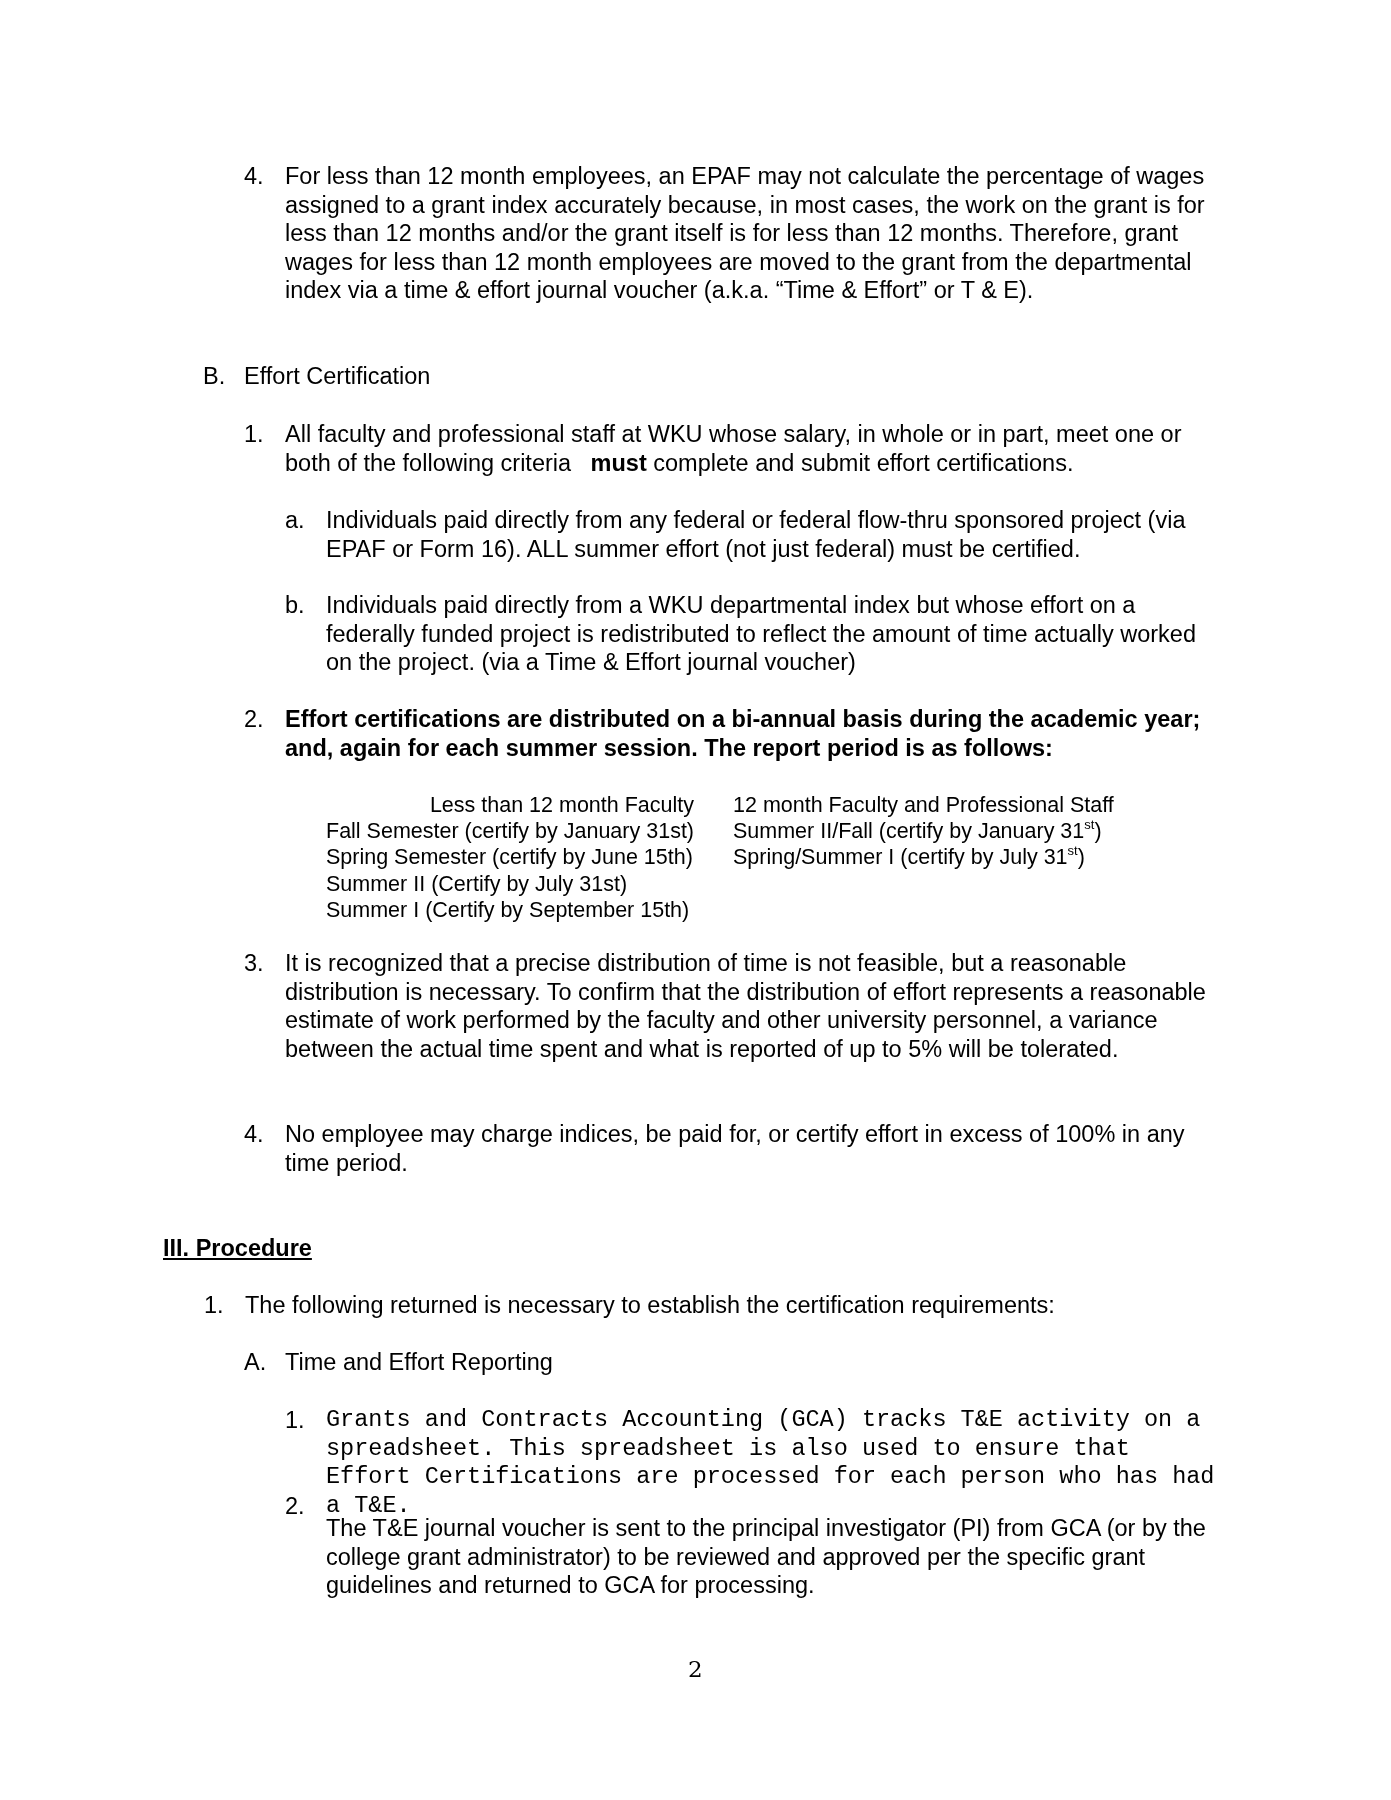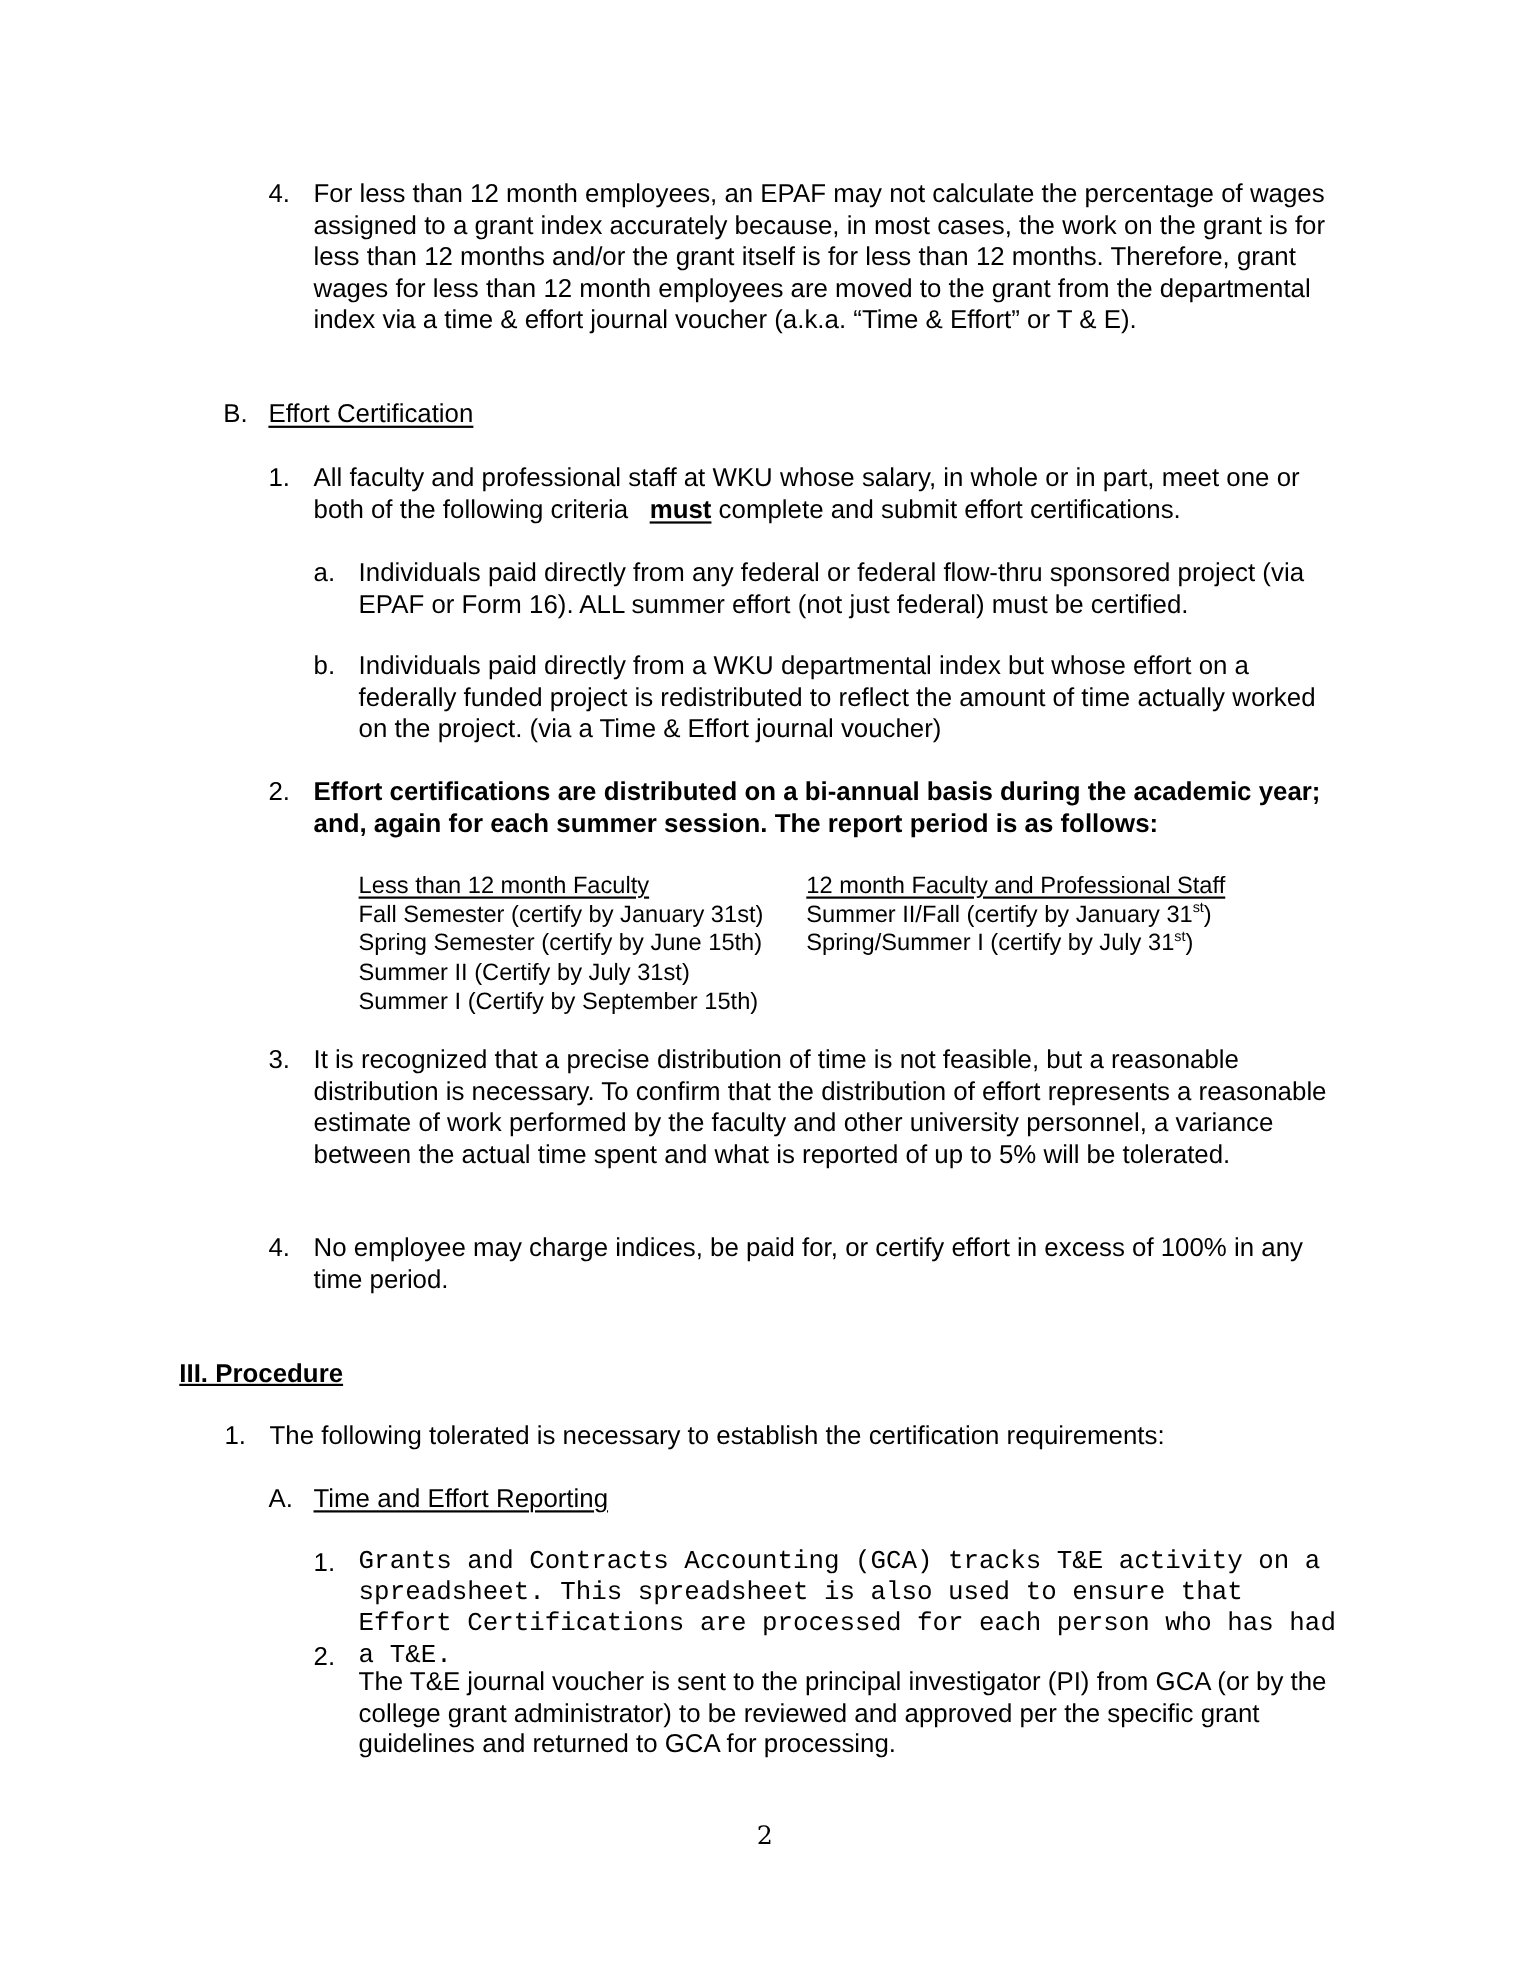--- a/index.html
+++ b/index.html
@@ -1,21 +1,21 @@
 <!DOCTYPE html>
 <html><head>
 <meta charset="utf-8">
 <style>
   html, body { margin: 0; padding: 0; background: #ffffff; }
   body { width: 1391px; height: 1800px; position: relative; overflow: hidden;
          font-family: "Liberation Sans", sans-serif; color: #000; }
   .blk { position: absolute; font-size: 23.5px; line-height: 28.6px; }
   .num { position: absolute; left: 0; top: 0; }
   .txt { position: absolute; top: 0; }
-  .u { text-decoration: underline; text-underline-offset: 3px; text-decoration-thickness: 1.5px; }
+  .u { text-underline-offset: 3px; text-decoration-thickness: 1.5px; text-align: right; }
   .b { font-weight: bold; margin-left: 13px; }
   .tbl { position: absolute; font-size: 21.5px; line-height: 26.2px; }
   .col { position: absolute; top: 0; white-space: nowrap; }
   sup { font-size: 13px; line-height: 0; vertical-align: 9px; }
   .heading { position: absolute; font-size: 23.5px; font-weight: bold; line-height: 28px; }
   .pagenum { position: absolute; font-family: "DejaVu Serif", "Liberation Serif", serif; font-size: 23px; }
 </style>
 </head>
 <body>
 
@@ -71,21 +71,21 @@
 
 <div class="blk" style="left:244px; top:1120px; width:990px;">
   <span class="num">4.</span>
   <div class="txt" style="left:41px; width:925px;">No employee may charge indices, be paid for, or certify effort in excess of 100% in any time period.</div>
 </div>
 
 <div class="heading" style="left:163px; top:1234px;text-decoration:underline;">III. Procedure</div>
 
 <div class="blk" style="left:204px; top:1291px; width:1030px;">
   <span class="num">1.</span>
-  <div class="txt" style="left:41px; width:980px; white-space:nowrap;">The following tolerated is necessary to establish the certification requirements:</div>
+  <div class="txt" style="left:41px; width:980px; white-space:nowrap;">The following returned is necessary to establish the certification requirements:</div>
 </div>
 
 <div class="blk" style="left:244px; top:1348px;">
   <span class="num">A.</span>
   <span class="txt u" style="left:41px; white-space:nowrap;">Time and Effort Reporting</span>
 </div>
 
 <div class="blk" style="left:285px; top:1406px; width:950px;">
   <span class="num">1.</span>
   <div class="txt" style="left:41px; width:890px;font-family:Liberation Mono, monospace;">Grants and Contracts Accounting (GCA) tracks T&amp;E activity on a spreadsheet. This spreadsheet is also used to ensure that Effort Certifications are processed for each person who has had a T&amp;E.</div>

